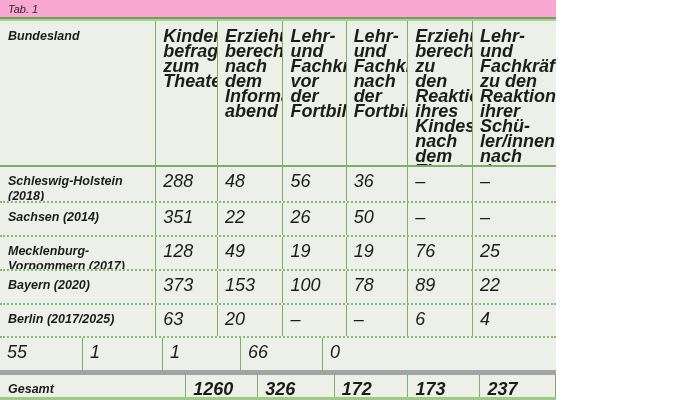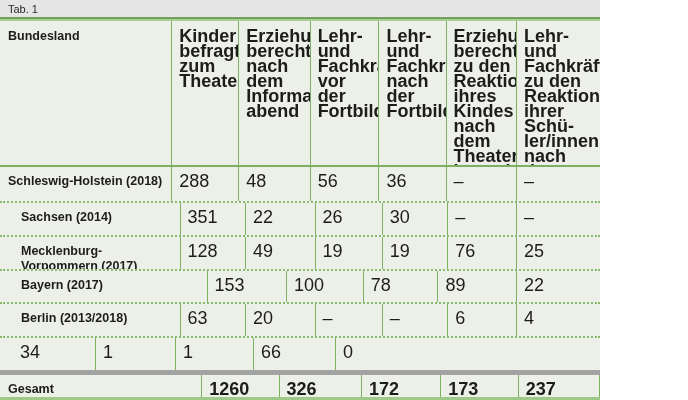--- a/index.html
+++ b/index.html
@@ -1,22 +1,23 @@
 <!DOCTYPE html>
 <html><head>
 <meta charset="utf-8">
 <style>
   html,body { margin:0; padding:0; }
   .page {
-    width:600px; height:400px;
-    background:#e5e5e5;
+    width:556px; height:400px;
+    background:#f9a8d4;
     font-family:"Liberation Sans", sans-serif;
     color:#1c1c1a;
     overflow:hidden;
     position:relative;
+    font-style:italic;
   }
   .caption {
     height:17px;
     box-sizing:border-box;
     padding:3px 0 0 8px;
     font-size:11px;
     color:#2a2a28;
   }
   .table {
     height:383px;
@@ -47,21 +48,21 @@
     height:148px;
     border-top:2px solid #a9d093;
     border-bottom:2px solid #7cb163;
   }
   .header-row .cell {
     font-weight:bold;
     white-space:pre-line;
     padding-top:8px;
   }
   .body-row { height:34px; }
-  .body-row.dotted { border-top:2px dotted #86bb6d;padding-left:13px; }
+  .body-row.dotted { border-top:2px dotted #86bb6d; }
   .row-label { font-weight:bold; font-size:12.5px; }
   .total-row {
     flex:1;
     border-top:5px solid #a3a3a3;
   }
   .total-row .cell { font-weight:bold; }
 </style>
 </head>
 <body>
 
@@ -118,56 +119,57 @@
       <div class="cell c4 vline">36</div>
       <div class="cell c5 vline">–</div>
       <div class="cell c6">–</div>
     </div>
 
     <div class="row body-row dotted">
       <div class="cell c0 vline row-label">Sachsen (2014)</div>
       <div class="cell c1 vline">351</div>
       <div class="cell c2 vline">22</div>
       <div class="cell c3 vline">26</div>
-      <div class="cell c4 vline">30</div>
+      <div class="cell c4 vline">50</div>
       <div class="cell c5 vline">–</div>
       <div class="cell c6">–</div>
     </div>
 
     <div class="row body-row dotted">
       <div class="cell c0 vline row-label">Mecklenburg-Vorpommern (2017)</div>
       <div class="cell c1 vline">128</div>
       <div class="cell c2 vline">49</div>
       <div class="cell c3 vline">19</div>
       <div class="cell c4 vline">19</div>
       <div class="cell c5 vline">76</div>
       <div class="cell c6">25</div>
     </div>
 
     <div class="row body-row dotted">
-      <div class="cell c0 vline row-label">Bayern (2017)</div>
+      <div class="cell c0 vline row-label">Bayern (2020)</div>
+      <div class="cell c1 vline">373</div>
       <div class="cell c2 vline">153</div>
       <div class="cell c3 vline">100</div>
       <div class="cell c4 vline">78</div>
       <div class="cell c5 vline">89</div>
       <div class="cell c6">22</div>
     </div>
 
     <div class="row body-row dotted">
-      <div class="cell c0 vline row-label">Berlin (2013/2018)</div>
+      <div class="cell c0 vline row-label">Berlin (2017/2025)</div>
       <div class="cell c1 vline">63</div>
       <div class="cell c2 vline">20</div>
       <div class="cell c3 vline">–</div>
       <div class="cell c4 vline">–</div>
       <div class="cell c5 vline">6</div>
       <div class="cell c6">4</div>
     </div>
 
     <div class="row body-row dotted">
-      <div class="cell c2 vline">34</div>
+      <div class="cell c2 vline">55</div>
       <div class="cell c3 vline">1</div>
       <div class="cell c4 vline">1</div>
       <div class="cell c5 vline">66</div>
       <div class="cell c6">0</div>
     </div>
 
     <div class="row total-row">
       <div class="cell c0 vline row-label">Gesamt</div>
       <div class="cell c1 vline">1260</div>
       <div class="cell c2 vline">326</div>

